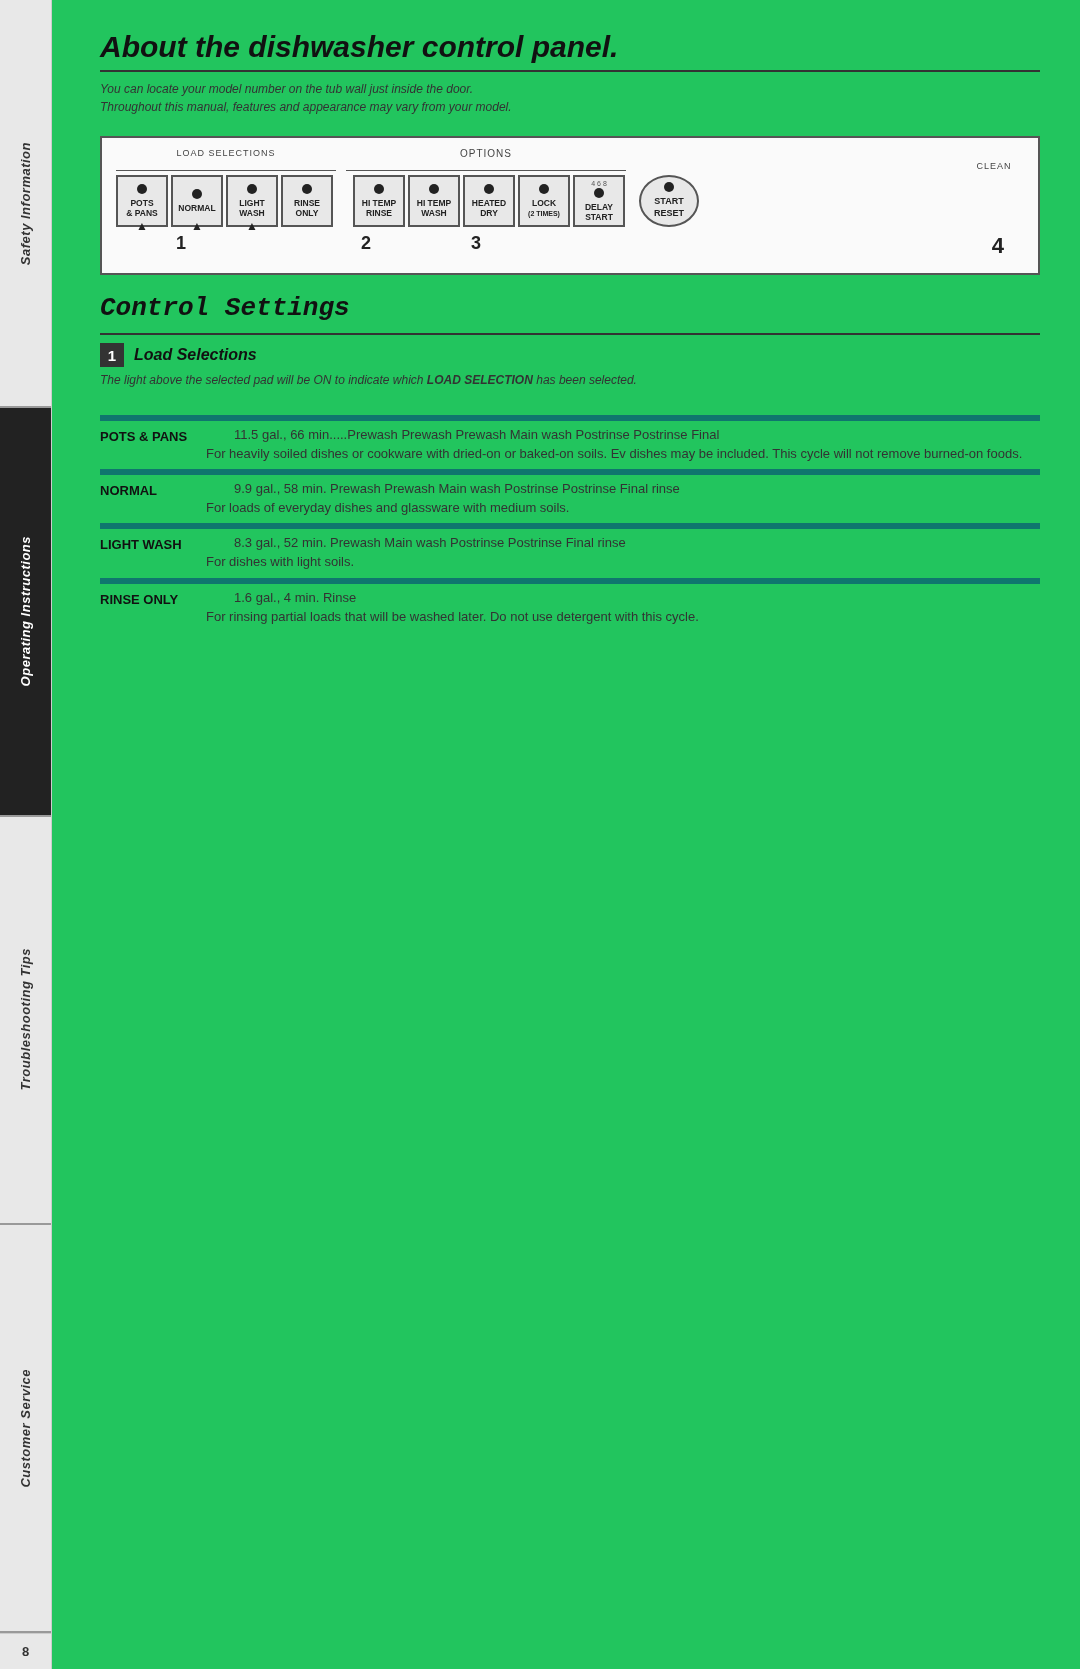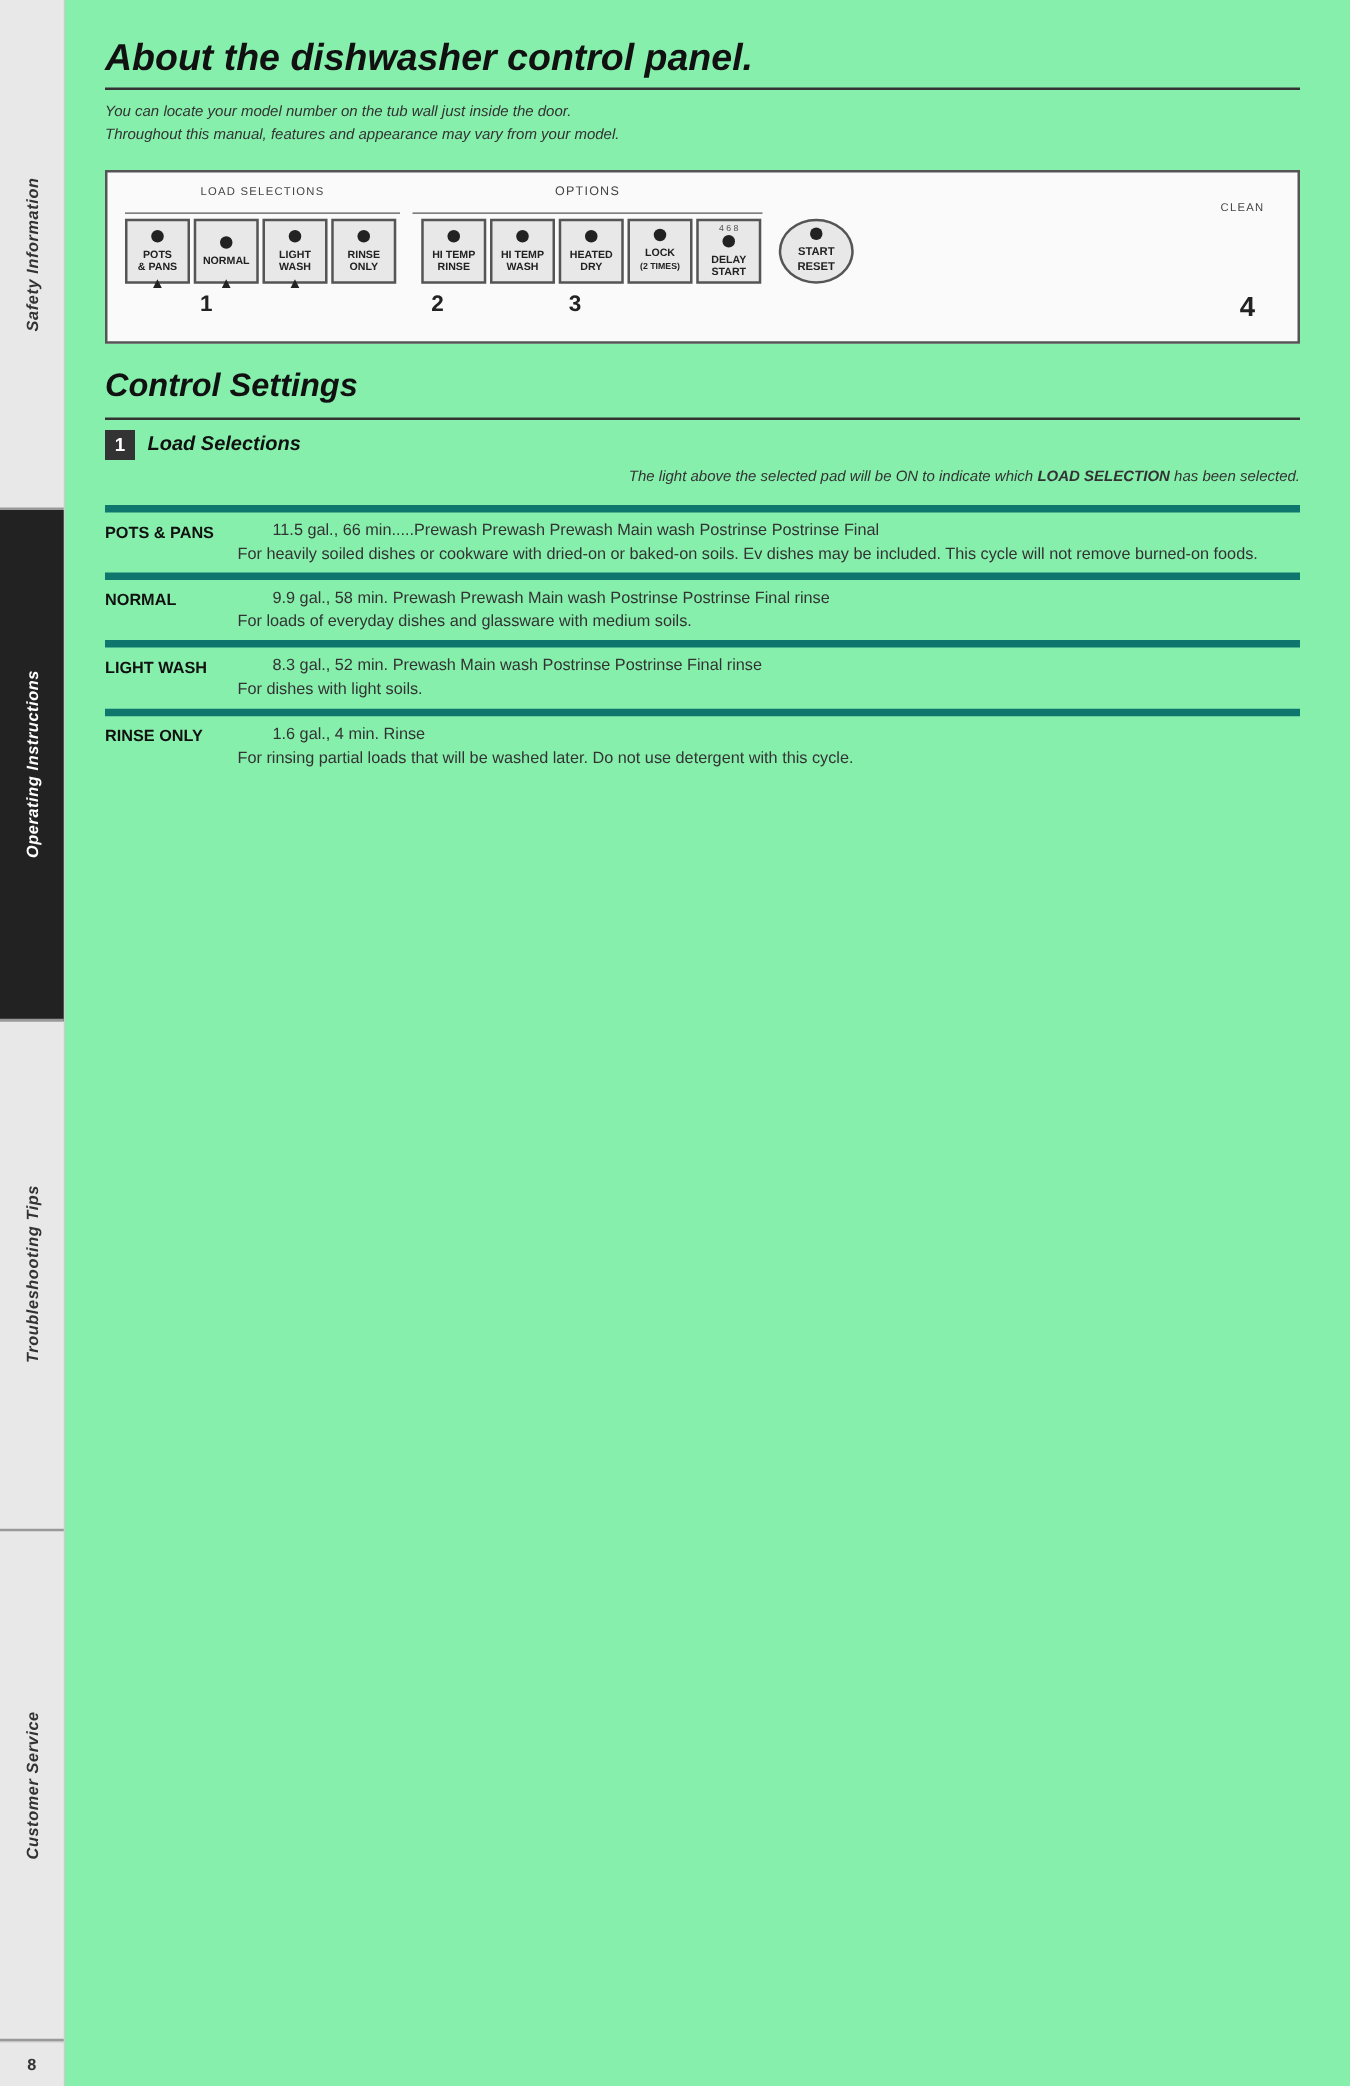--- a/index.html
+++ b/index.html
@@ -61,22 +61,22 @@
       text-align: center;
       font-size: 13px;
       font-weight: bold;
       color: #333;
       border-top: 1px solid #ccc;
     }
 
     
     .main-content {
       flex: 1;
-      background: #86efac;
-      padding: 30px 40px 30px 32px;
+      background: #22c55e;
+      padding: 30px 40px 30px 48px;
       overflow: hidden;
     }
 
     
     .page-title {
       font-size: 30px;
       font-weight: bold;
       font-style: italic;
       color: #111;
       margin-bottom: 8px;
@@ -237,20 +237,21 @@
     .num-3 { margin-left: 100px; }
     .num-4 { margin-left: auto; margin-right: 20px; font-size: 22px; }
 
     
     .section-title {
       font-size: 26px;
       font-style: italic;
       font-weight: bold;
       color: #111;
       margin: 18px 0 10px 0;
+      font-family: Liberation Mono, monospace;
     }
 
     .subsection {
       border-top: 2px solid #333;
       padding-top: 8px;
       margin-bottom: 14px;
     }
 
     .subsection-header {
       display: flex;
@@ -275,22 +276,21 @@
       font-size: 16px;
       font-weight: bold;
       font-style: italic;
       color: #111;
     }
 
     .subsection-note {
       font-size: 12px;
       font-style: italic;
       color: #333;
-      margin-bottom: 16px;
-      text-align: right;
+      margin-bottom: 28px;
     }
 
     
     .load-item {
       display: flex;
       border-top: 6px solid #0f766e;
       padding: 6px 0;
       gap: 16px;
     }
 

